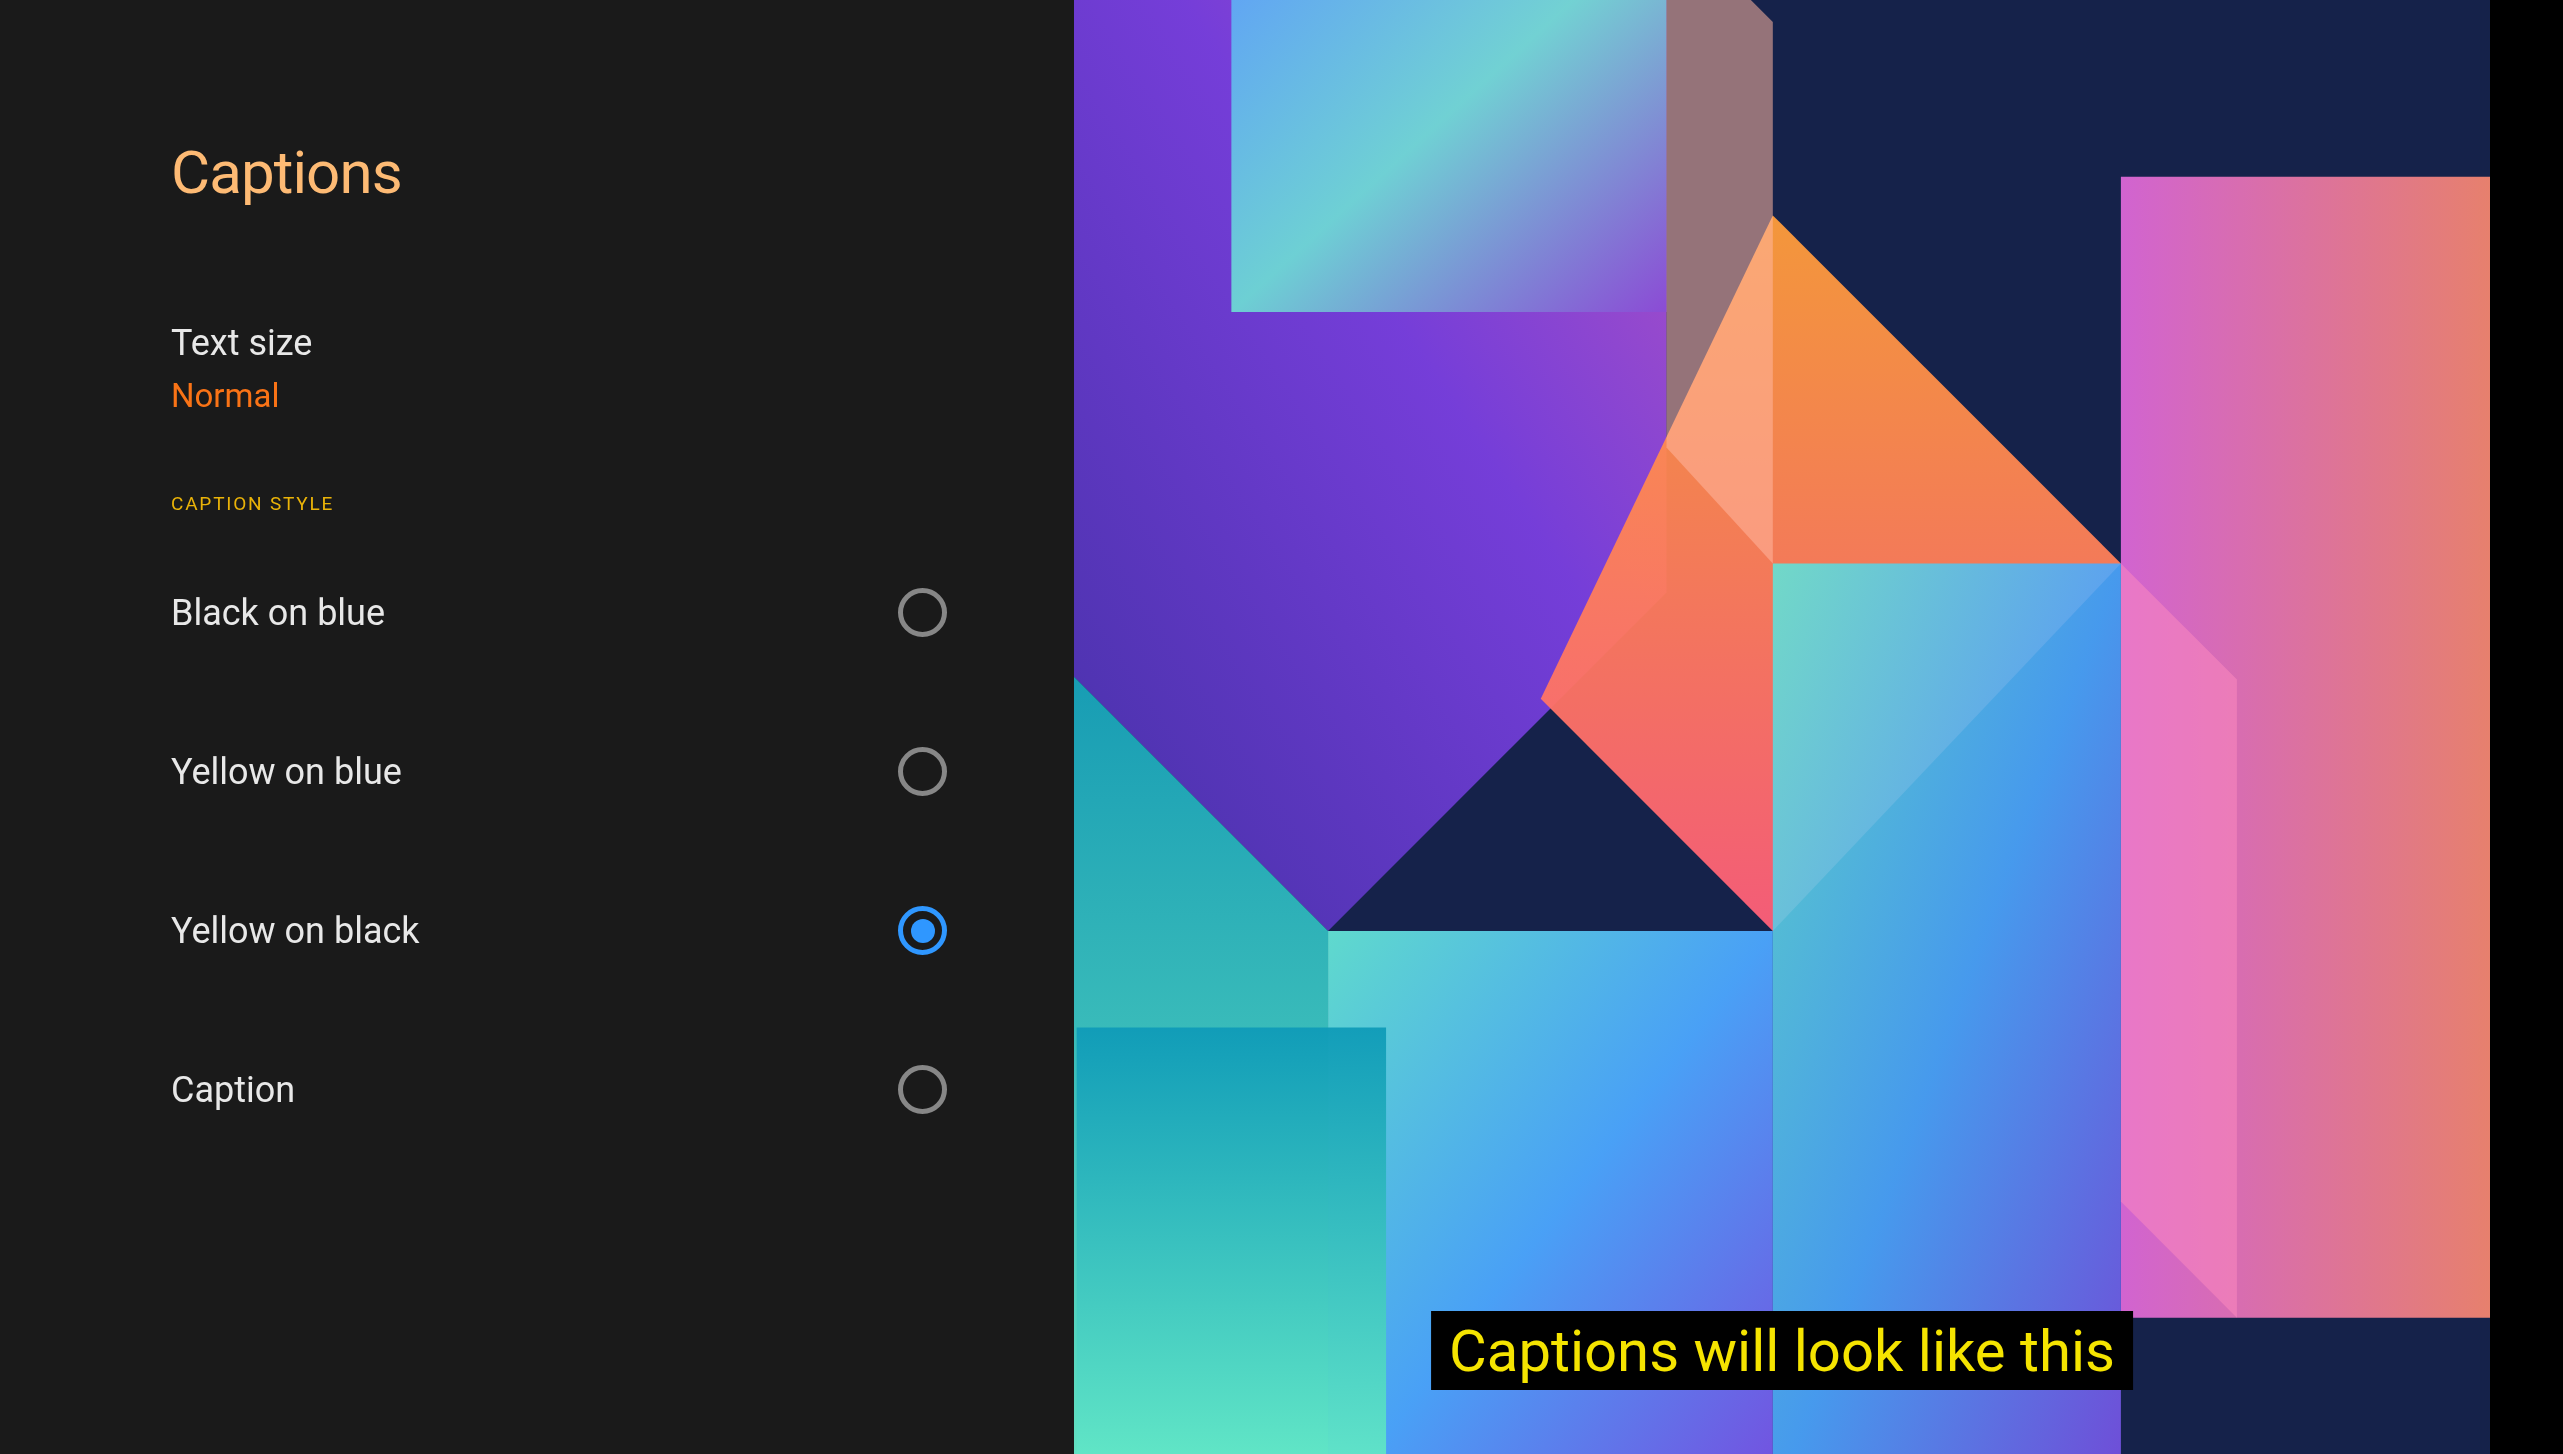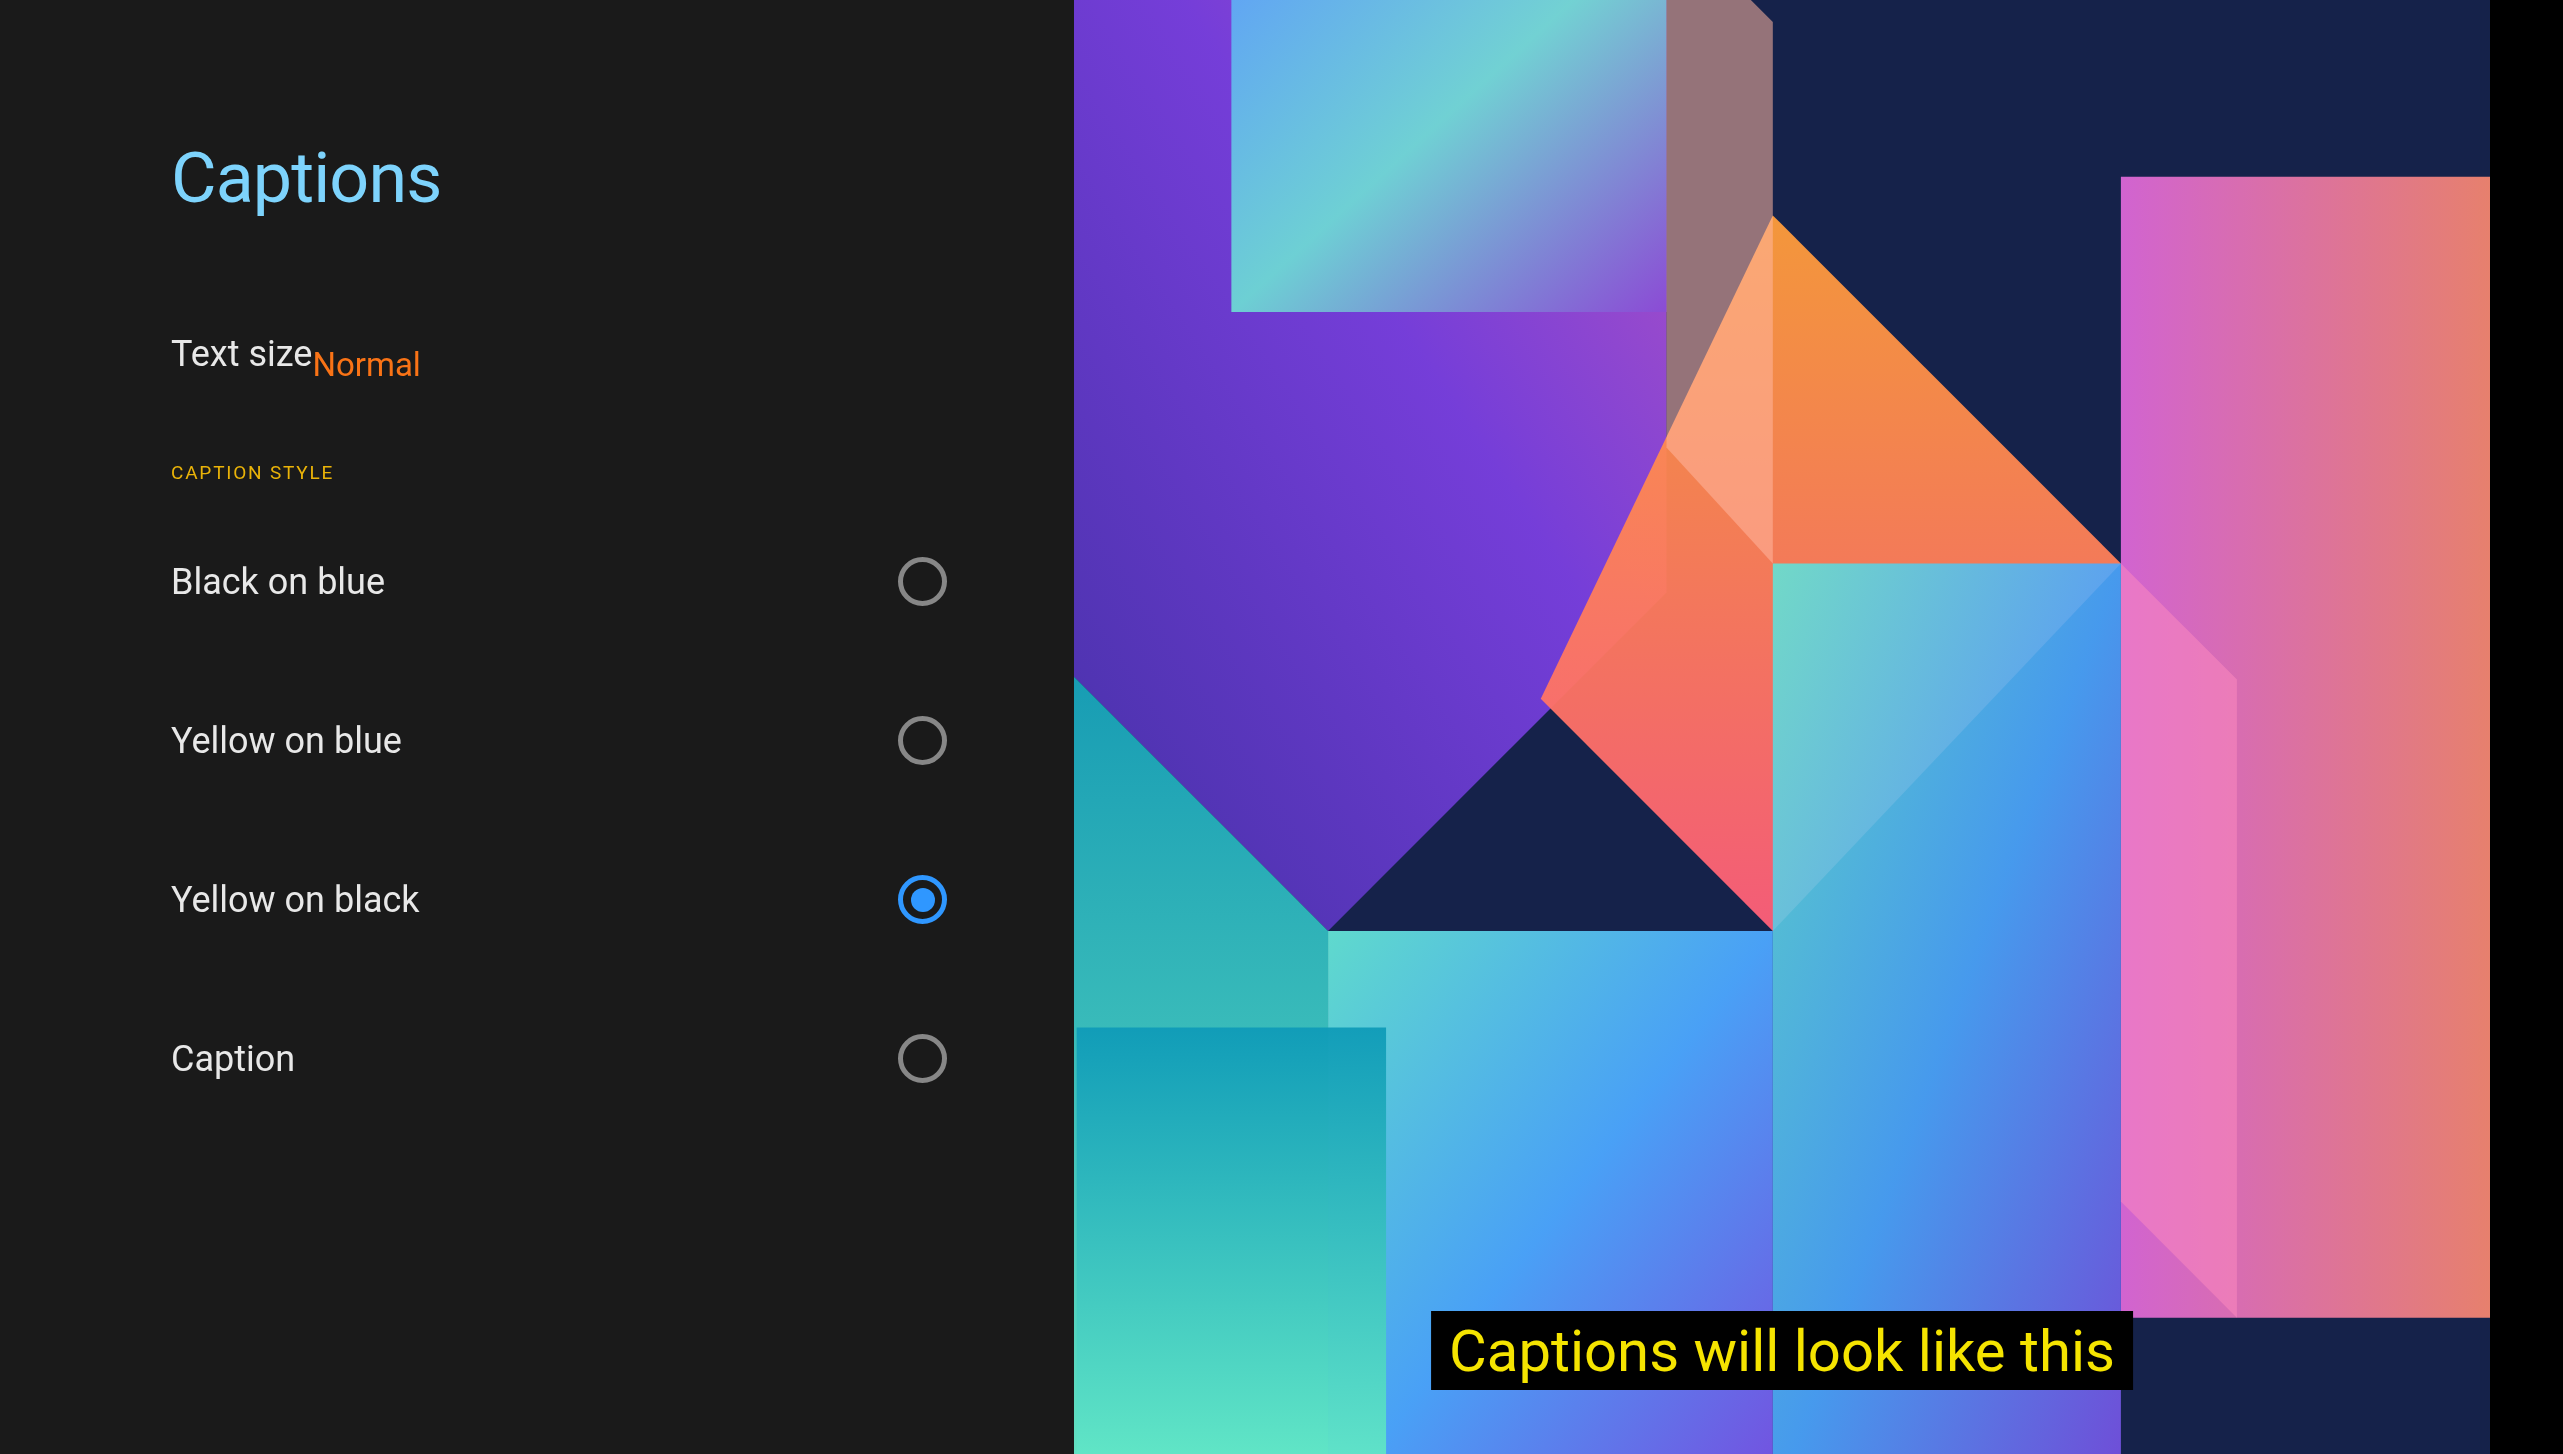--- a/index.html
+++ b/index.html
@@ -19,44 +19,44 @@
     position: absolute;
     left: 0;
     top: 0;
     width: 1074px;
     height: 100%;
     background: #1a1a1a;
     padding: 0 0 0 171px;
     overflow: hidden;
   }
   .settings-title {
-    font-size: 70px;
+    font-size: 60px;
     font-weight: 400;
-    color: #7dd3fc;
+    color: #fdba74;
     letter-spacing: -0.9px;
     margin-top: 137px;
     margin-bottom: 36px;
   }
   .settings-body {
     position: relative;
     height: calc(100% - 282px);
     overflow: hidden;
   }
   .settings-scroll {
     position: absolute;
     left: 0; right: 127px;
     top: -36px; 
   }
   .row {
     padding: 31px 0;
     display: flex;
     align-items: center;
     justify-content: space-between;
   }
-  .row .labels { display: flex; flex-direction: row; }
+  .row .labels { display: flex; flex-direction: column; }
   .row .primary {
     font-size: 36px;
     color: #e8e8e8;
     font-weight: 400;
   }
   .row .secondary {
     font-size: 33px;
     color: #f97316;
     margin-top: 12.7px;
   }

